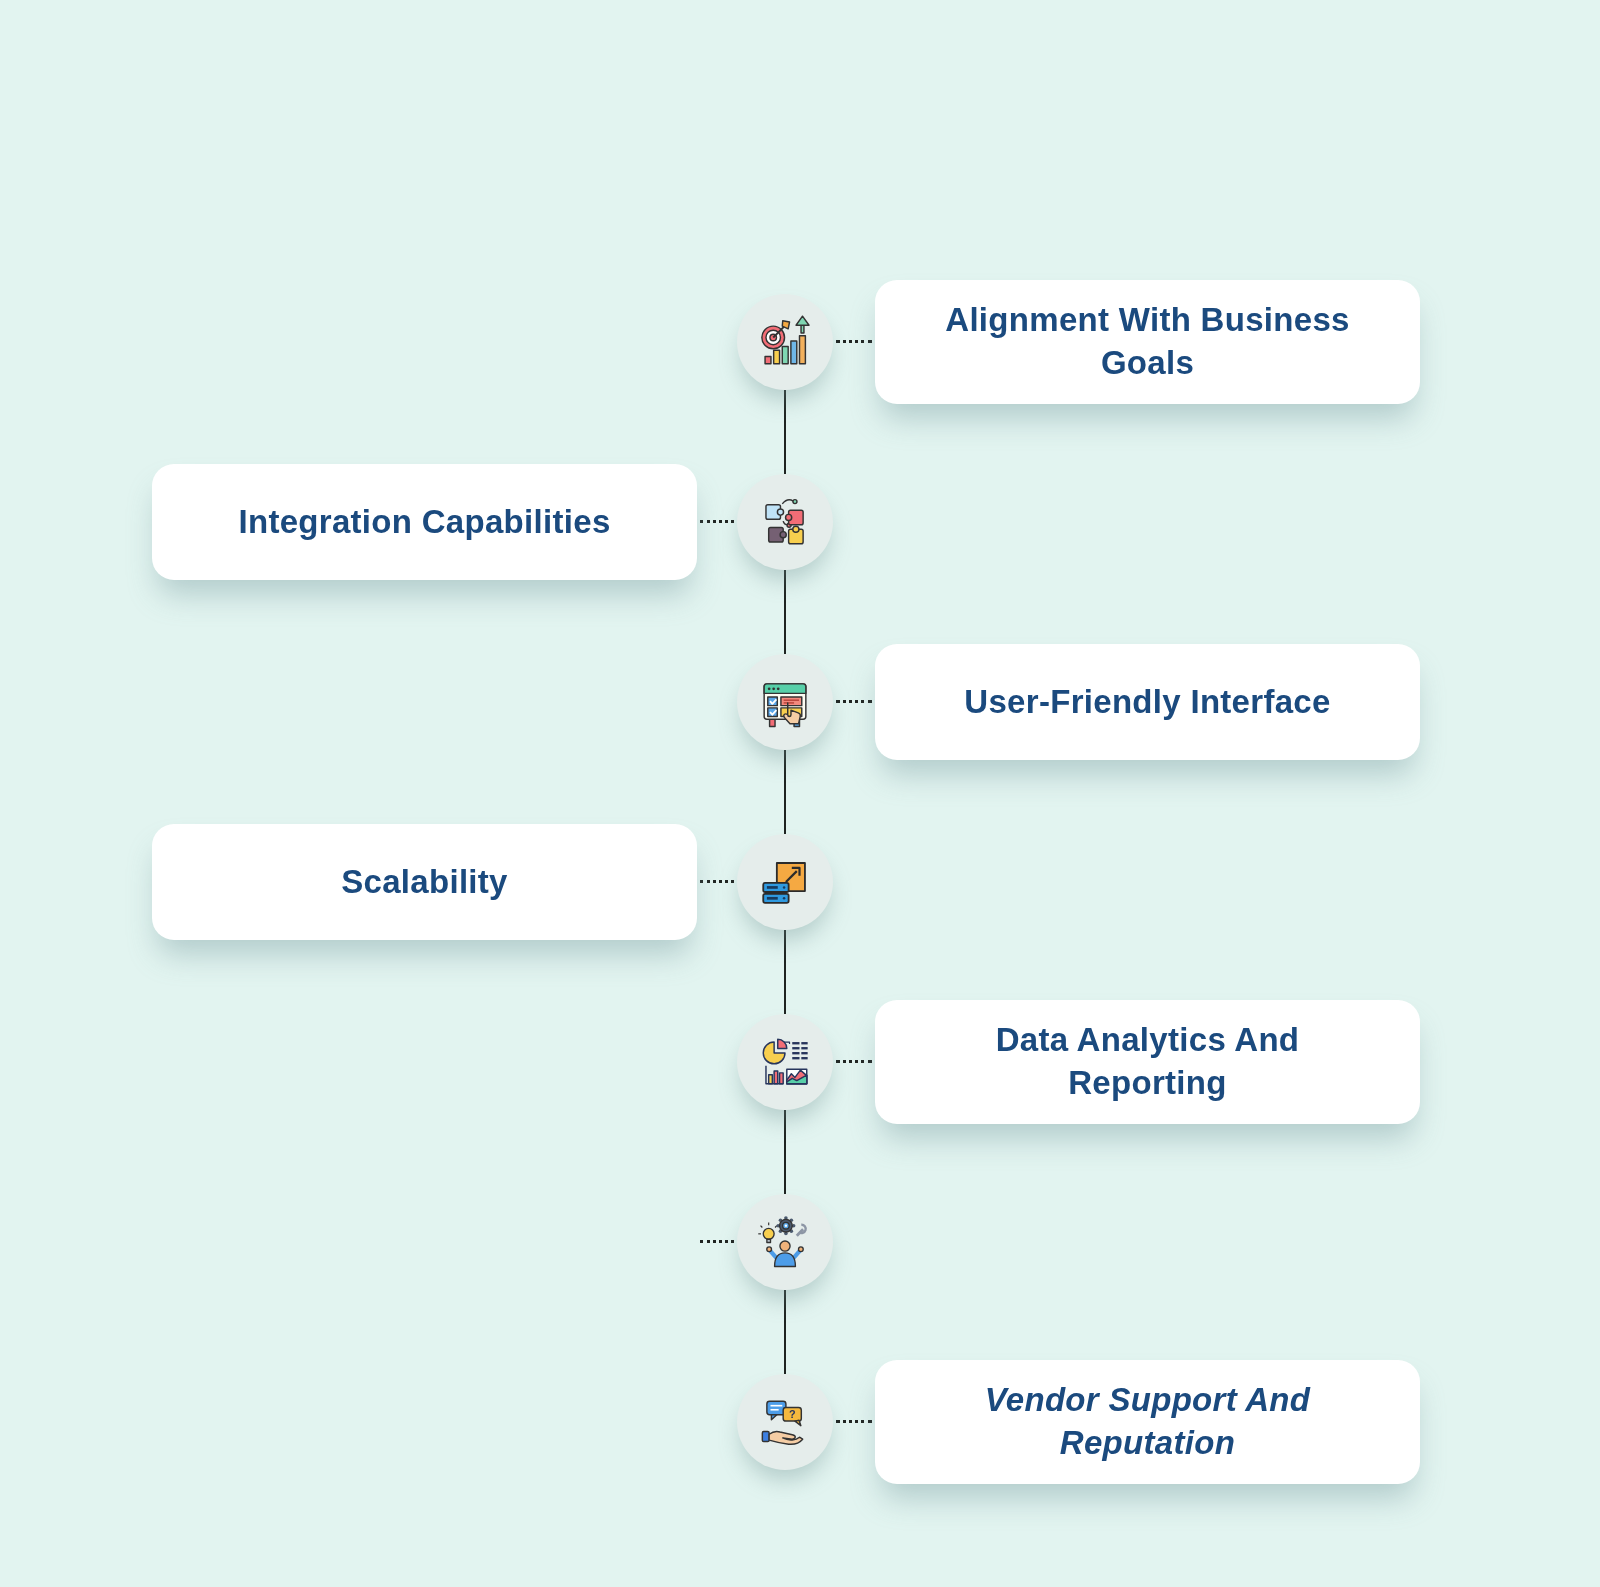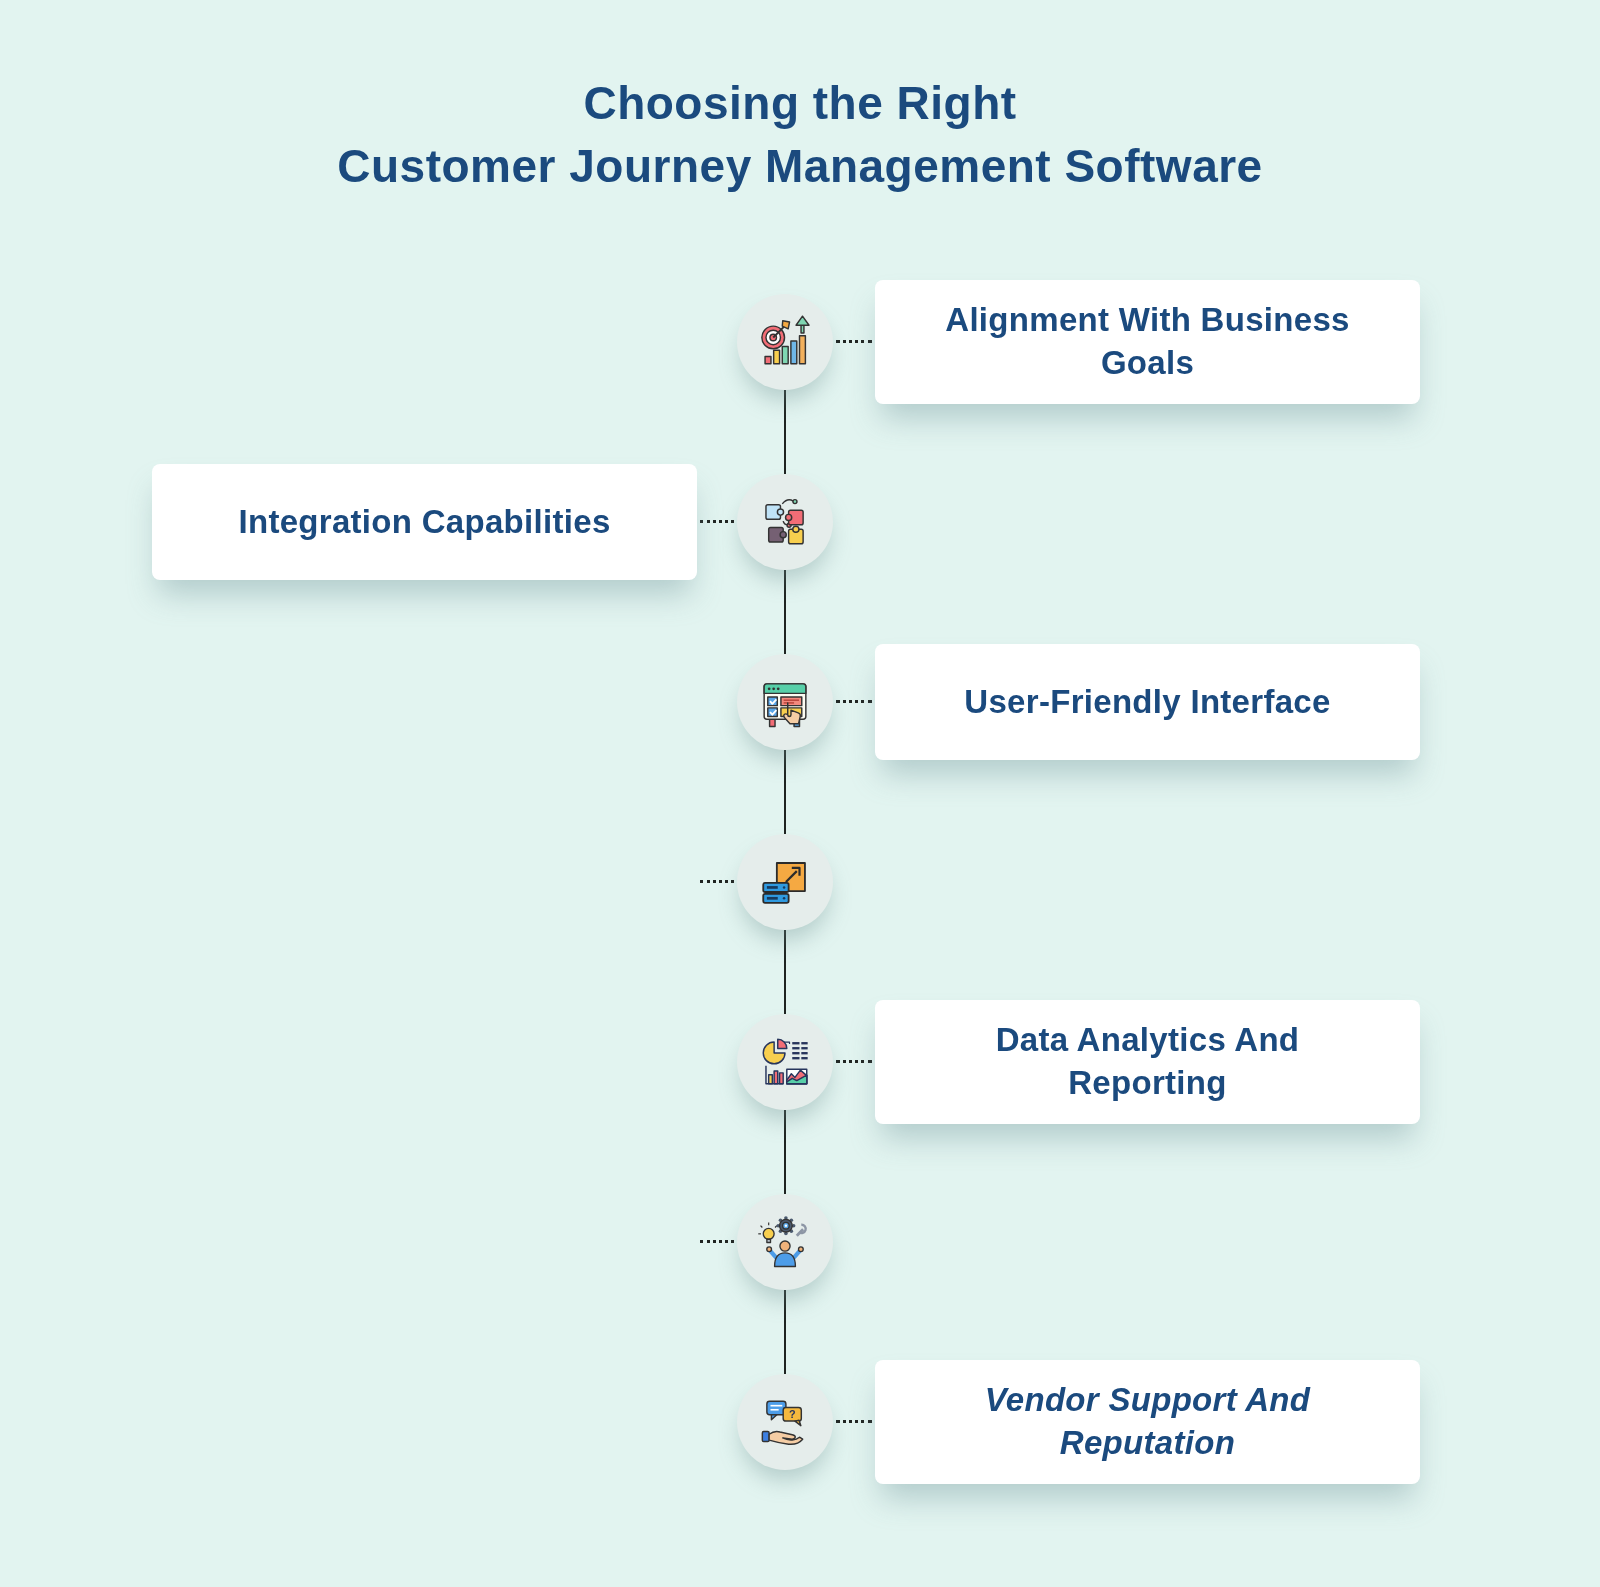--- a/index.html
+++ b/index.html
@@ -32,39 +32,35 @@
     box-shadow:0 14px 22px -4px rgba(110,145,145,.40);
     display:flex;align-items:center;justify-content:center;
     z-index:2;
   }
   .connector{
     position:absolute;height:0;border-top:3.5px dotted var(--line);z-index:1;
   }
   .connector.r{left:836px;width:36px;}
   .connector.l{left:700px;width:34px;}
   .card{
-    position:absolute;background:var(--card-bg);border-radius:8px;
+    position:absolute;background:var(--card-bg);border-radius:22px;
     box-shadow:0 20px 30px -6px rgba(120,155,160,.45);
     display:flex;align-items:center;justify-content:center;
     text-align:center;color:var(--ink);
     font-size:33px;font-weight:600;line-height:1.3;letter-spacing:.3px;
     padding:11px 65px;box-sizing:border-box;z-index:2;
   }
   .card.r{left:875px;width:545px;}
   .card.l{left:152px;width:545px;}
 </style>
 </head>
 <body>
 
 <div class="stage">
 
-  <div class="title">
-    <div>Choosing the Right</div>
-    <div>Customer Journey Management Software</div>
-  </div>
 
   <div class="vline"></div>
 
   <div class="node" style="top:294px;">
     <svg width="58" height="58" viewBox="0 0 64 64" fill="none">
       <g stroke="#333333" stroke-width="1.6" stroke-linejoin="round">
         <rect x="10" y="48" width="6.5" height="8" fill="#f26d76"></rect>
         <rect x="19.5" y="41" width="6.5" height="15" fill="#f8cf4e"></rect>
         <rect x="29" y="37" width="6.5" height="19" fill="#7fd6b2"></rect>
         <rect x="38.5" y="31" width="6.5" height="25" fill="#6fb7e8"></rect>
@@ -143,20 +139,23 @@
         <rect x="8" y="33" width="28" height="10" rx="2" fill="#2f9ae0"></rect>
         <rect x="8" y="45" width="28" height="10" rx="2" fill="#2f9ae0"></rect>
         <rect x="12" y="36.5" width="12" height="3" fill="#173a5e" stroke="none"></rect>
         <rect x="12" y="48.5" width="12" height="3" fill="#173a5e" stroke="none"></rect>
         <circle cx="31" cy="38" r="1.4" fill="#173a5e" stroke="none"></circle>
         <circle cx="31" cy="50" r="1.4" fill="#173a5e" stroke="none"></circle>
       </g>
     </svg>
   </div>
   <div class="connector l" style="top:880px;"></div>
+  <div class="card l" style="top:824px;height:116px;">
+    <span>Scalability</span>
+  </div>
 
   <div class="node" style="top:1014px;">
     <svg width="58" height="58" viewBox="0 0 64 64" fill="none">
       <g stroke="#27355c" stroke-width="1.6" stroke-linejoin="round">
         <path d="M20 22 L20 10 A12 12 0 1 0 32 22 z" fill="#f8cf4e"></path>
         <path d="M24 17 L24 7 A10 10 0 0 1 34 17 z" fill="#f26d76"></path>
         <path d="M31 10 h6 v2" fill="none" stroke-width="1.3"></path>
         <g fill="#27355c" stroke="none">
           <rect x="40" y="10" width="8" height="2.6"></rect>
             <rect x="50" y="10" width="7" height="2.6"></rect>

